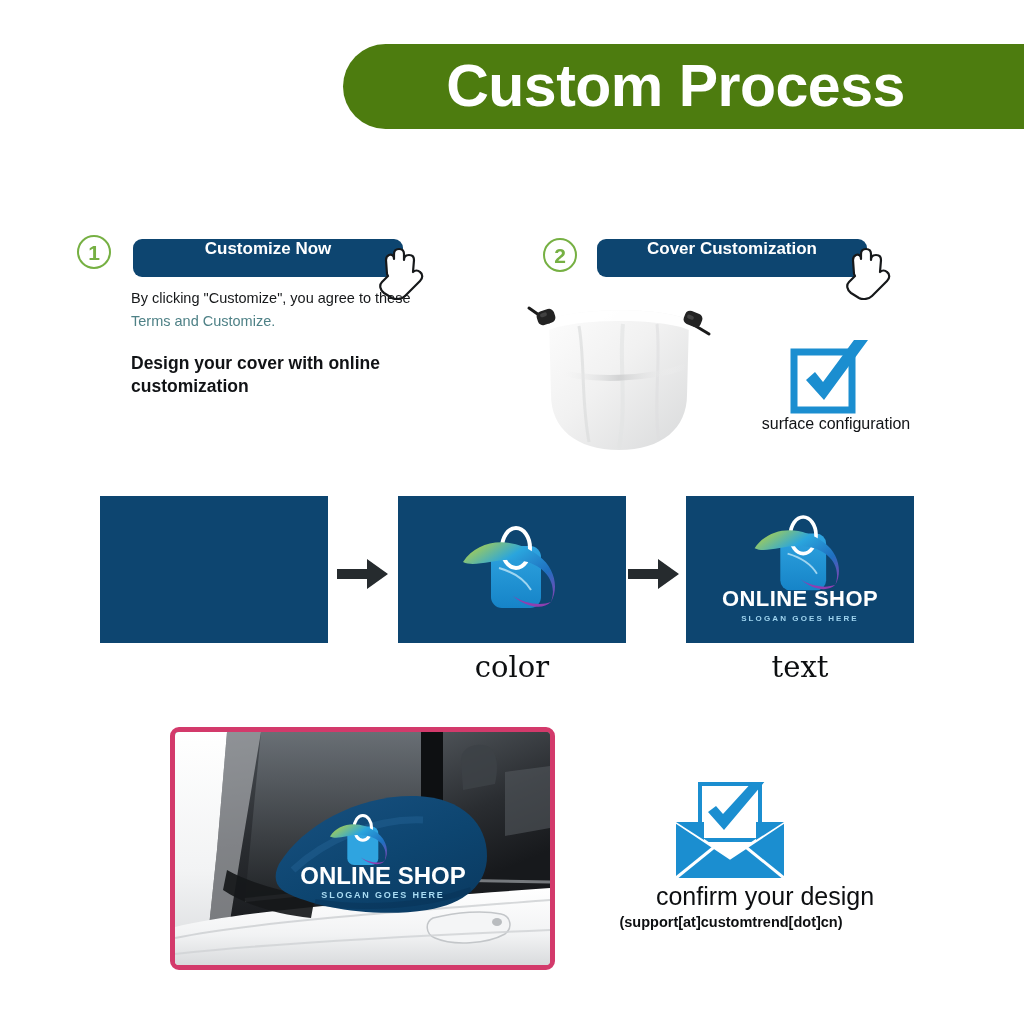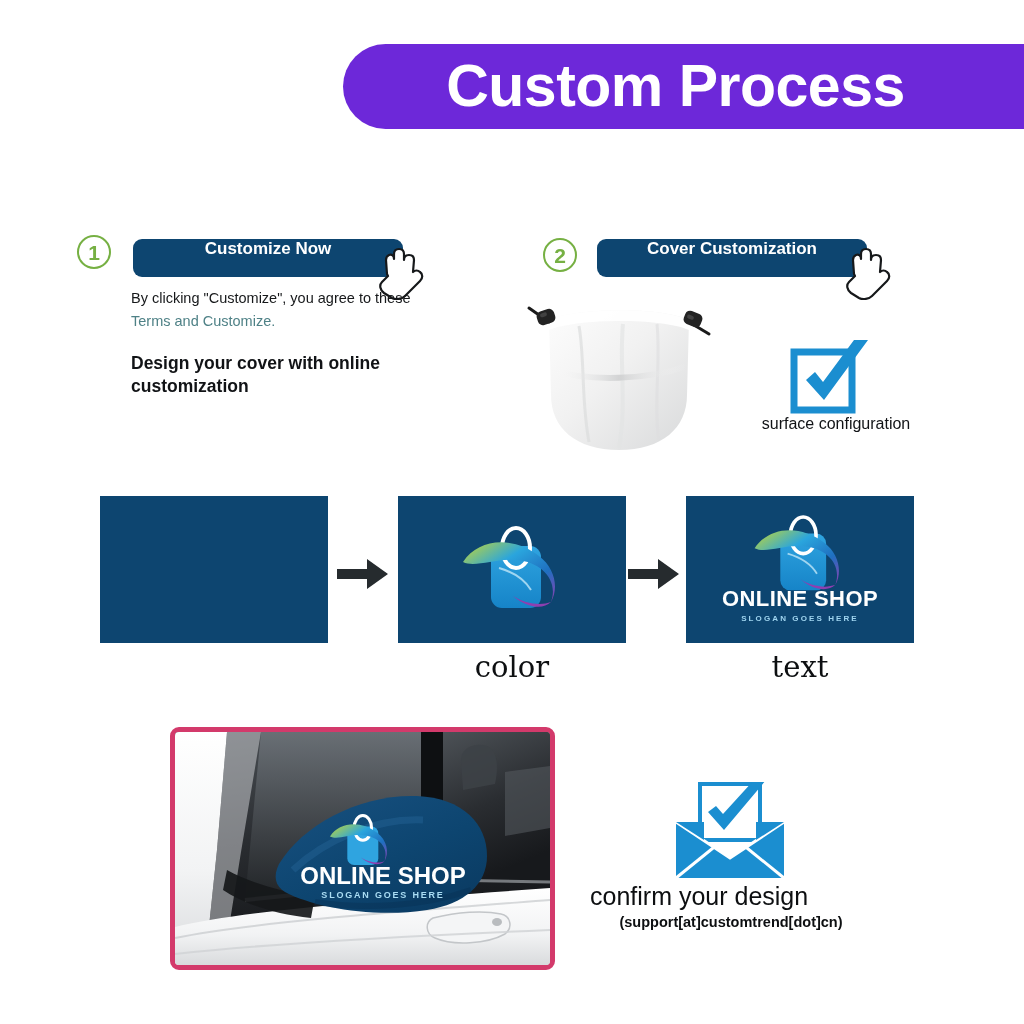--- a/index.html
+++ b/index.html
@@ -9,21 +9,21 @@
     font-family:"Liberation Sans", sans-serif;
     position:relative;
     overflow:hidden;
     -webkit-font-smoothing:antialiased;
   }
   .page{position:absolute;inset:0;}
 
   
   .header-banner{
     position:absolute;left:343px;top:44px;width:681px;height:85px;
-    background:#6d28d9;
+    background:#4d7c0f;
     border-top-left-radius:45px;border-bottom-left-radius:45px;
     display:flex;align-items:center;justify-content:center;
   }
   .header-title{
     color:#ffffff;font-size:59px;font-weight:bold;letter-spacing:-0.5px;
     line-height:1;padding-right:16px;white-space:nowrap;
   }
 
   
   .step-badge{
@@ -104,21 +104,21 @@
   .car-frame{
     position:absolute;left:170px;top:727px;width:385px;height:243px;
     border:5px solid #d33a6b;border-radius:9px;box-sizing:border-box;
     overflow:hidden;background:#dfe2e4;
   }
   .car-photo{position:absolute;inset:0;}
 
   
   .envelope-icon{position:absolute;left:670px;top:782px;width:120px;height:100px;}
   .confirm-title{
-    position:absolute;left:590px;top:883px;width:350px;
+    position:absolute;left:590px;top:883px;width:350px;text-align:center;
     font-size:25px;color:#0d0f11;line-height:1.1;
   }
   .confirm-sub{
     position:absolute;left:556px;top:915px;width:350px;text-align:center;
     font-size:14.5px;font-weight:bold;color:#0d0f11;line-height:1.1;
   }
 </style>
 </head>
 <body>
 

